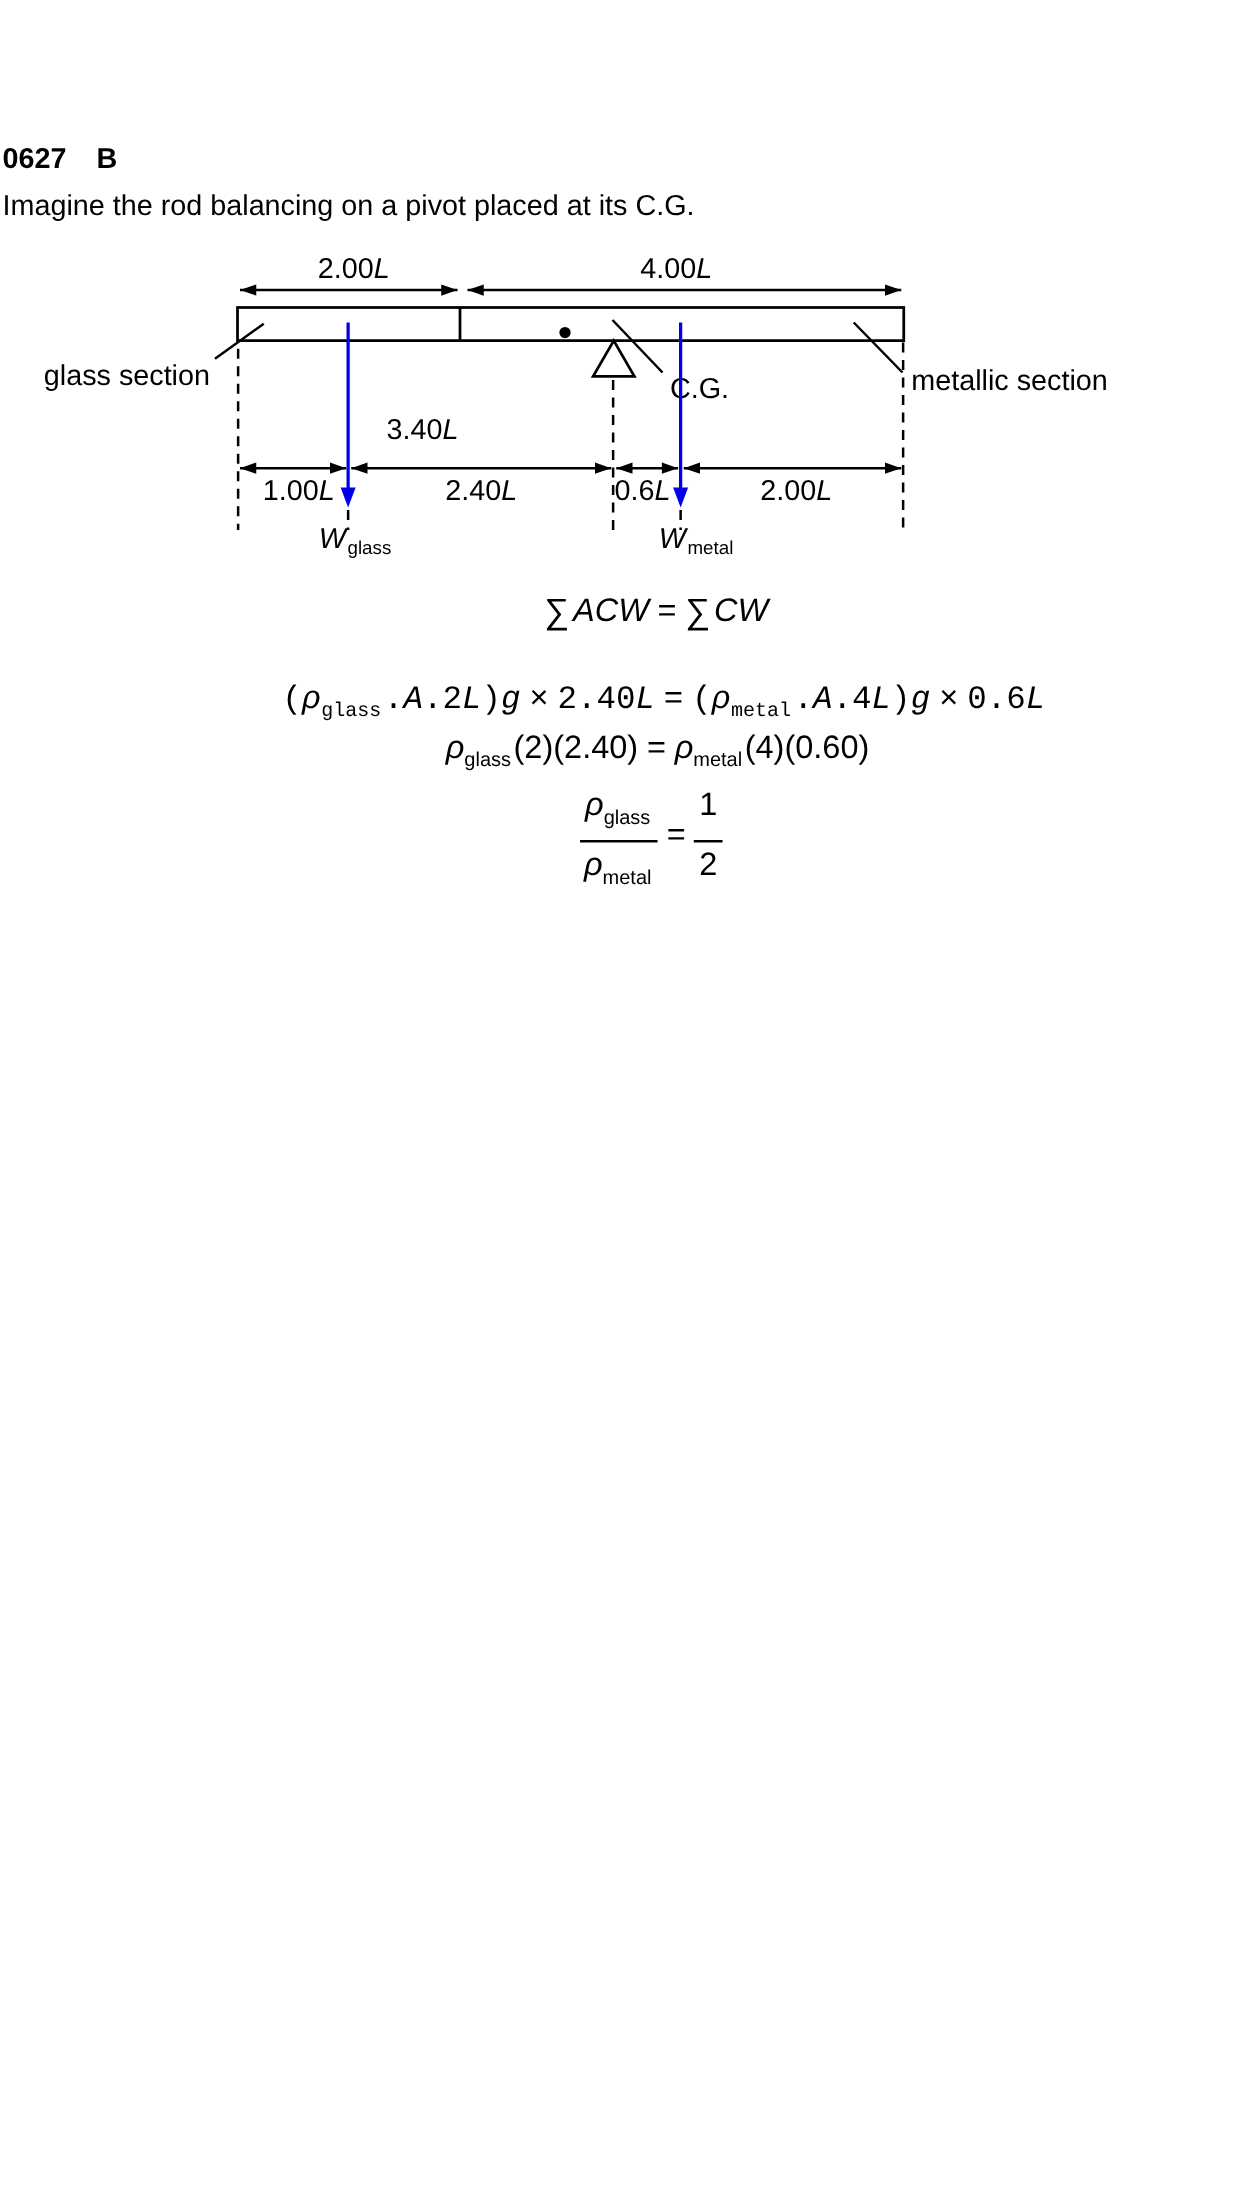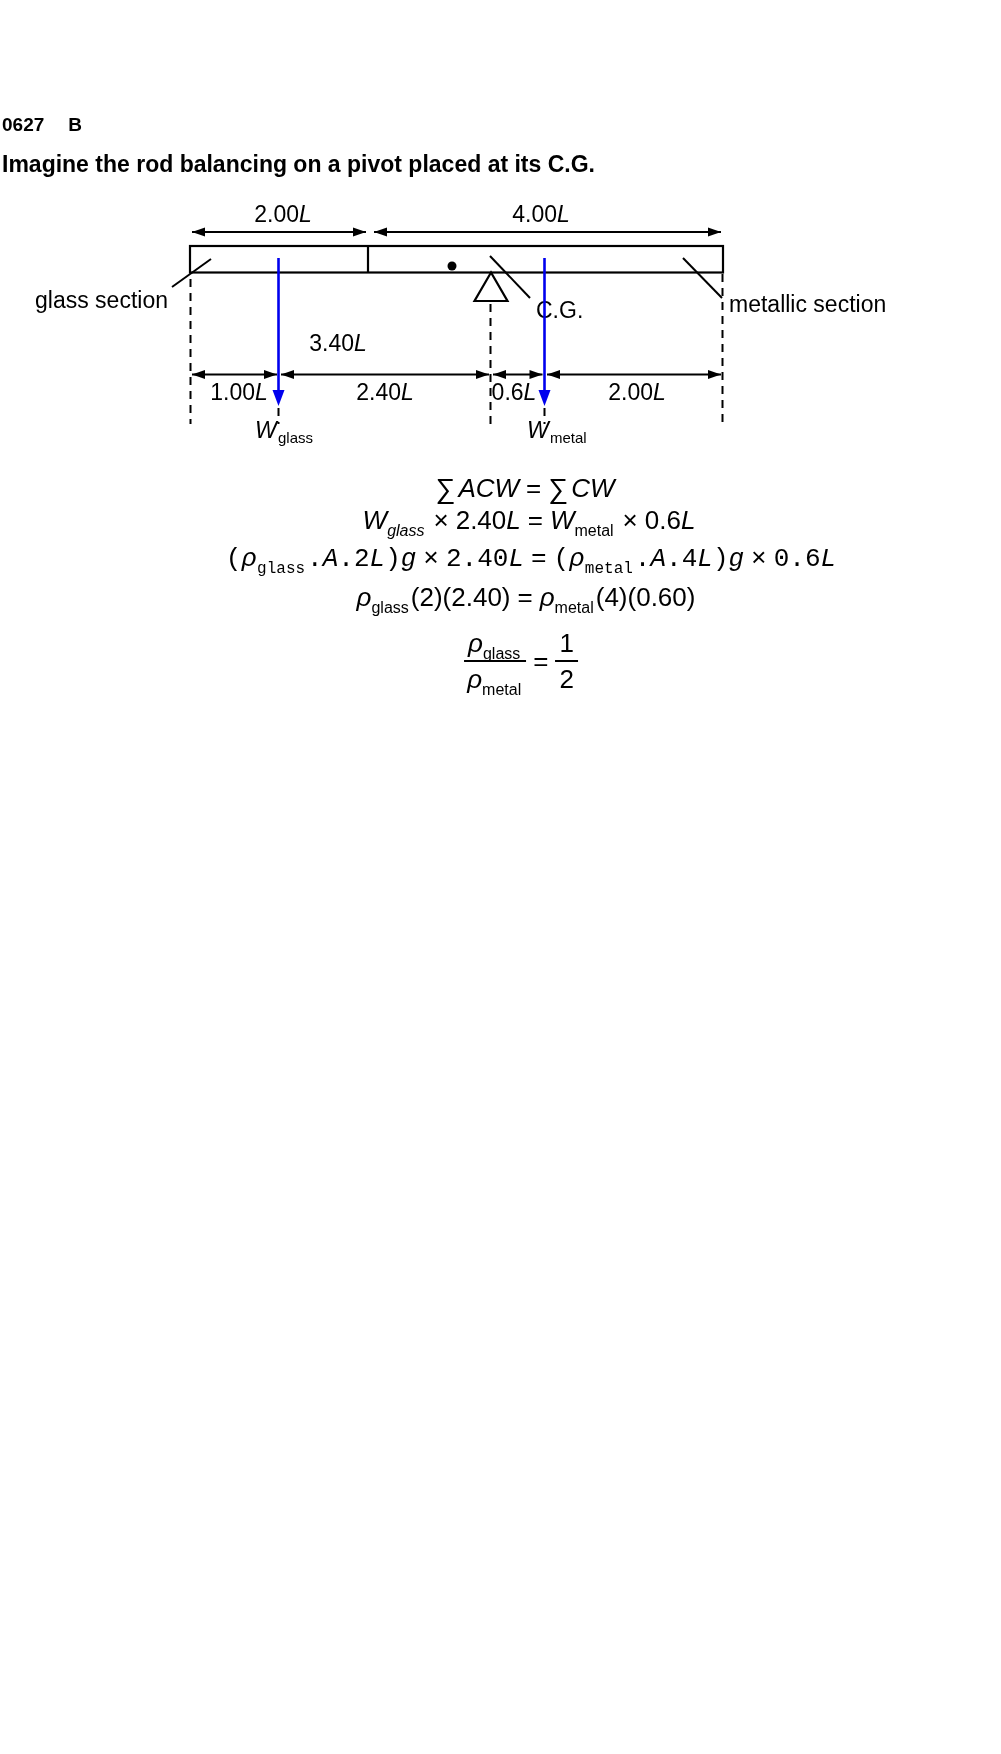--- a/index.html
+++ b/index.html
@@ -1,31 +1,31 @@
 <!DOCTYPE html>
 <html><head>
 <meta charset="utf-8">
 <style>
   html,body{margin:0;padding:0;background:#ffffff;}
   #page{position:relative;width:1001px;height:1754px;background:#ffffff;overflow:hidden;
         font-family:"Liberation Sans",sans-serif;color:#000;}
   .abs{position:absolute;line-height:1;white-space:nowrap;}
-  .body-txt{font-size:23px;font-weight:bold;}
-  .hdr{font-size:19px;font-weight:bold;}
+  .body-txt{font-size:23px;}
+  .hdr{font-size:23px;font-weight:bold;}
   .hdr .part{margin-left:24px;}
   .footer-txt{font-size:28px;}
   
   .eqline{position:absolute;font-size:26px;line-height:1;white-space:nowrap;transform:translateX(-50%);}
   .it{font-style:italic;text-align:center;}
   .sub{font-size:16px;position:relative;top:7px;margin-right:2px;}
   .op{margin:0 7px;}
   .sum{font-size:28px;margin-right:3px;position:relative;top:1px;}
   .fracline{display:flex;align-items:center;}
   .frac{display:inline-flex;flex-direction:column;align-items:center;}
-  .fnum{padding:0 4px 4px;border-bottom:2px solid #000;text-align:center;}
+  .fnum{padding:0 4px 16px;border-bottom:2px solid #000;text-align:center;}
   .fden{padding-top:4px;text-align:center;}
   
   svg text{font-family:"Liberation Sans",sans-serif;font-size:23px;fill:#000;}
   svg .itx{font-style:italic;}
   svg .subtx{font-size:15px;}
   svg .wsym{font-size:23px;font-style:italic;}
 </style>
 </head>
 <body>
 
@@ -104,23 +104,20 @@
     <text x="278" y="443" class="subtx">glass</text>
     <text x="527" y="438" class="wsym">W</text>
     <text x="550" y="443" class="subtx">metal</text>
   </svg>
 
 
   <div class="eqline" style="top:474px;left:525px;">
     <span class="sum">∑</span><span class="it">ACW</span><span class="op">=</span><span class="sum">∑</span><span class="it">CW</span>
   </div>
 
-  <div class="eqline" style="top:507px;left:529px;">
-    <span class="it">W</span><span class="sub it">glass</span><span class="op">×</span><span>2.40</span><span class="it">L</span><span class="op">=</span><span class="it">W</span><span class="sub">metal</span><span class="op">×</span><span>0.6</span><span class="it">L</span>
-  </div>
 
   <div class="eqline" style="top:546px;left:531px;font-family:Liberation Mono, monospace;">
     <span>(</span><span class="it">ρ</span><span class="sub">glass</span><span>.</span><span class="it">A</span><span>.2</span><span class="it">L</span><span>)</span><span class="it">g</span><span class="op">×</span><span>2.40</span><span class="it">L</span><span class="op">=</span><span>(</span><span class="it">ρ</span><span class="sub">metal</span><span>.</span><span class="it">A</span><span>.4</span><span class="it">L</span><span>)</span><span class="it">g</span><span class="op">×</span><span>0.6</span><span class="it">L</span>
   </div>
 
   <div class="eqline" style="top:584px;left:526px;">
     <span class="it">ρ</span><span class="sub">glass</span><span>(2)(2.40)</span><span class="op">=</span><span class="it">ρ</span><span class="sub">metal</span><span>(4)(0.60)</span>
   </div>
 
   <div class="eqline fracline" style="top:630px;left:521px;">

